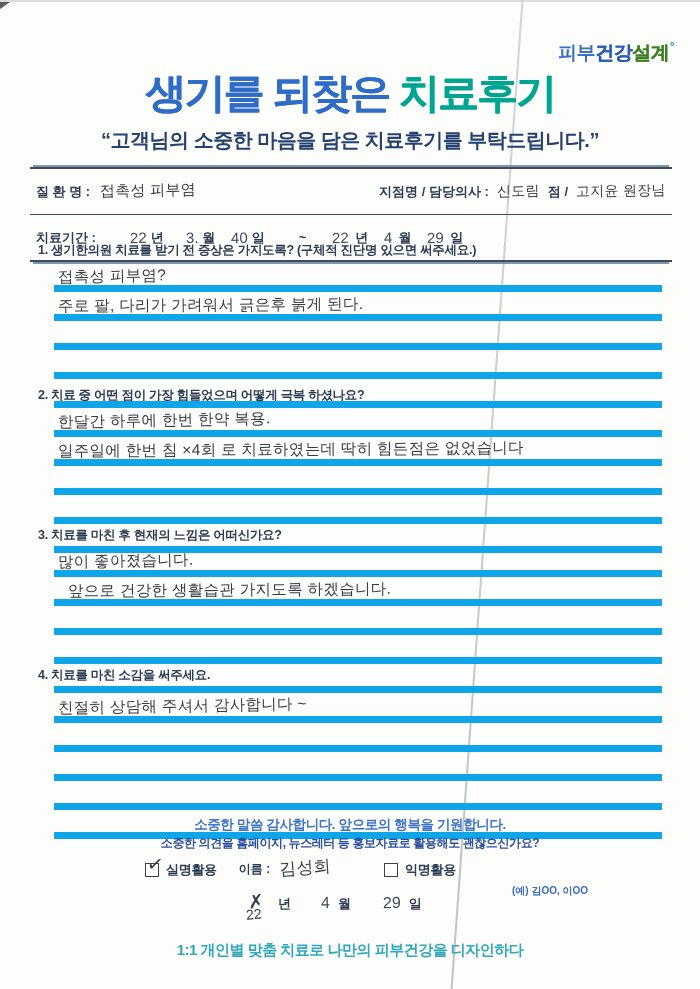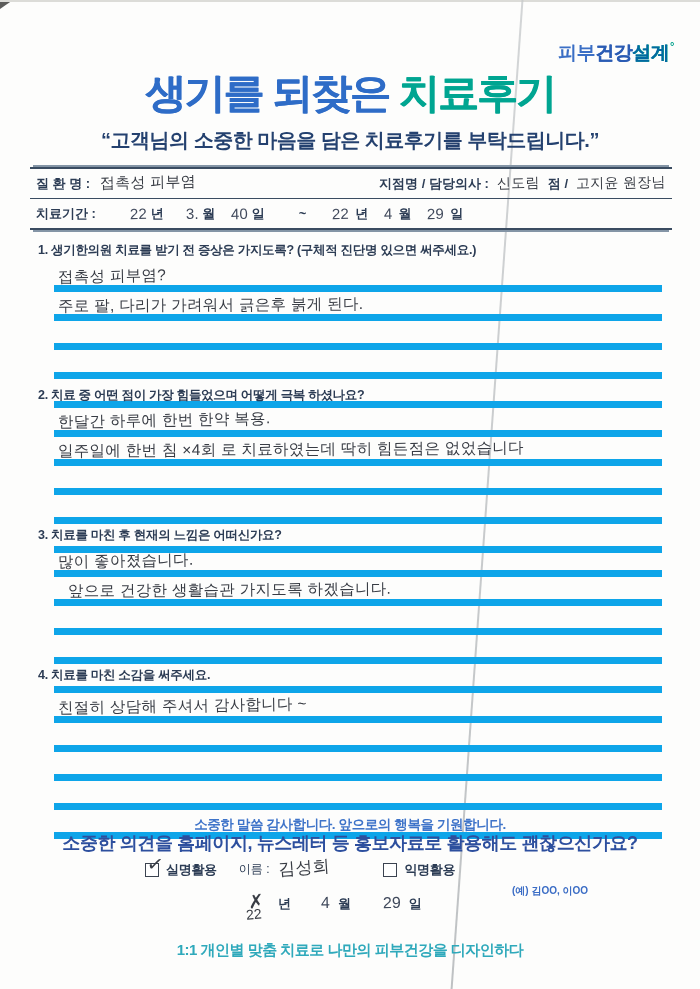--- a/index.html
+++ b/index.html
@@ -15,36 +15,36 @@
   .corner-artifact{position:absolute;top:0;left:0;width:0;height:0;
     border-top:9px solid #4a4a48;border-right:13px solid transparent;opacity:.9;}
   .top-edge{position:absolute;top:0;left:0;right:0;height:2px;background:#dcdcd8;}
   .crease-line{position:absolute;left:486px;top:-20px;height:1030px;width:1.5px;
     background:linear-gradient(#c6c9cb,#a9adb0);transform:rotate(4.1deg);opacity:.75;}
 
   
   .logo{position:absolute;top:40px;right:26px;font-size:19px;font-weight:bold;letter-spacing:-0.5px;}
   .logo .lb{color:#3b6fc5;}
   .logo .lbb{color:#2b5cb4;text-shadow:0.4px 0 0 #2b5cb4;}
-  .logo .lt{color:#0369a1;text-shadow:0.4px 0 0 #00a18c;}
+  .logo .lt{color:#4d7c0f;text-shadow:0.4px 0 0 #00a18c;}
   .logo .mark{color:#00a18c;font-size:11px;vertical-align:9px;margin-left:1px;}
 
   
   .title{position:absolute;top:66px;left:0;right:0;text-align:center;
     font-size:41px;font-weight:bold;letter-spacing:-2px;white-space:nowrap;}
   .title .lead{color:#2e6cc7;text-shadow:0.7px 0 0 #2e6cc7;margin-right:10px;}
   .title .accent{color:#00a591;text-shadow:0.7px 0 0 #00a591;margin-top:32px;}
   .subtitle{position:absolute;top:127px;left:0;right:0;text-align:center;
     font-size:20px;font-weight:bold;color:#24416f;letter-spacing:-0.5px;}
 
   
   .form-head{position:absolute;left:30px;right:28px;top:167px;
     border-top:2.5px solid #3a4c61;border-bottom:2.5px solid #3a4c61;
     box-shadow:0 -5px 0 -3px #8495a6,0 5px 0 -3px #8495a6;}
-  .form-row{display:flex;align-items:center;height:29px;padding:0 6px;}
+  .form-row{display:flex;align-items:center;height:29px;padding:8px 6px;}
   .form-row + .form-row{border-top:1.5px solid #3a4c61;}
   .flabel{font-size:13px;font-weight:bold;color:#2c3c54;white-space:nowrap;}
   .hw{color:#383c44;font-size:15px;letter-spacing:.3px;white-space:nowrap;
     transform:rotate(-1deg);display:inline-block;transform-origin:left bottom;}
   .hw.small{font-size:14px;}
   .spacer{flex:1;}
   .punit{font-size:13px;font-weight:bold;color:#2c3c54;}
   .pnum{color:#414a5c;font-size:15px;transform:rotate(-1deg);display:inline-block;}
 
   
@@ -52,28 +52,28 @@
   .q-title{font-size:12.5px;font-weight:bold;color:#2c3c54;letter-spacing:-0.3px;
     margin-bottom:4px;white-space:nowrap;}
   .lines{margin-left:16px;}
   .line{height:22px;border-bottom:7px solid #0ea5e9;position:relative;}
   .line .hw{position:absolute;bottom:-3px;left:4px;font-size:15.5px;}
   .line .hw.r2{transform:rotate(-0.4deg);}
 
   
   .thanks{position:absolute;top:816px;left:0;right:0;text-align:center;line-height:18px;}
   .thanks .t1{font-size:13.5px;font-weight:bold;color:#3f74c9;letter-spacing:-0.4px;}
-  .thanks .t2{font-size:18px;font-weight:bold;color:#2d4f9e;letter-spacing:-0.4px;}
+  .thanks .t2{font-size:12px;font-weight:bold;color:#2d4f9e;letter-spacing:-0.4px;}
 
   .consent{position:absolute;top:858px;left:145px;display:flex;align-items:center;}
   .cb{width:12px;height:12px;border:1.6px solid #3b4350;display:inline-block;position:relative;background:#fff;}
   .cb .pen-check{position:absolute;top:-12px;left:1px;font-size:20px;color:#383c44;
     transform:rotate(8deg);font-weight:bold;}
   .clabel{font-size:13px;font-weight:bold;color:#2c3c54;margin-left:7px;letter-spacing:-0.3px;}
-  .nlabel{font-size:12px;font-weight:normal;color:#2c3c54;margin-left:22px;}
+  .nlabel{font-size:12px;font-weight:bold;color:#2c3c54;margin-left:22px;}
   .consent .hw.name{font-size:17px;margin-left:10px;transform:rotate(-4deg);}
   .cb.anon{margin-left:52px;}
   .example-note{position:absolute;top:884px;left:512px;font-size:10px;font-weight:bold;color:#3a6cc5;}
 
   .dateline{position:absolute;top:890px;left:248px;display:flex;align-items:baseline;}
   .strike{position:relative;display:inline-block;width:22px;}
   .strike .xmark{font-size:19px;color:#383c44;transform:rotate(-6deg);display:inline-block;}
   .strike .corr{position:absolute;top:16px;left:-2px;font-size:14px;color:#383c44;transform:rotate(-5deg);}
   .dateline .punit{margin-left:8px;}
   .dateline .pnum.m{margin-left:30px;font-size:16px;}

